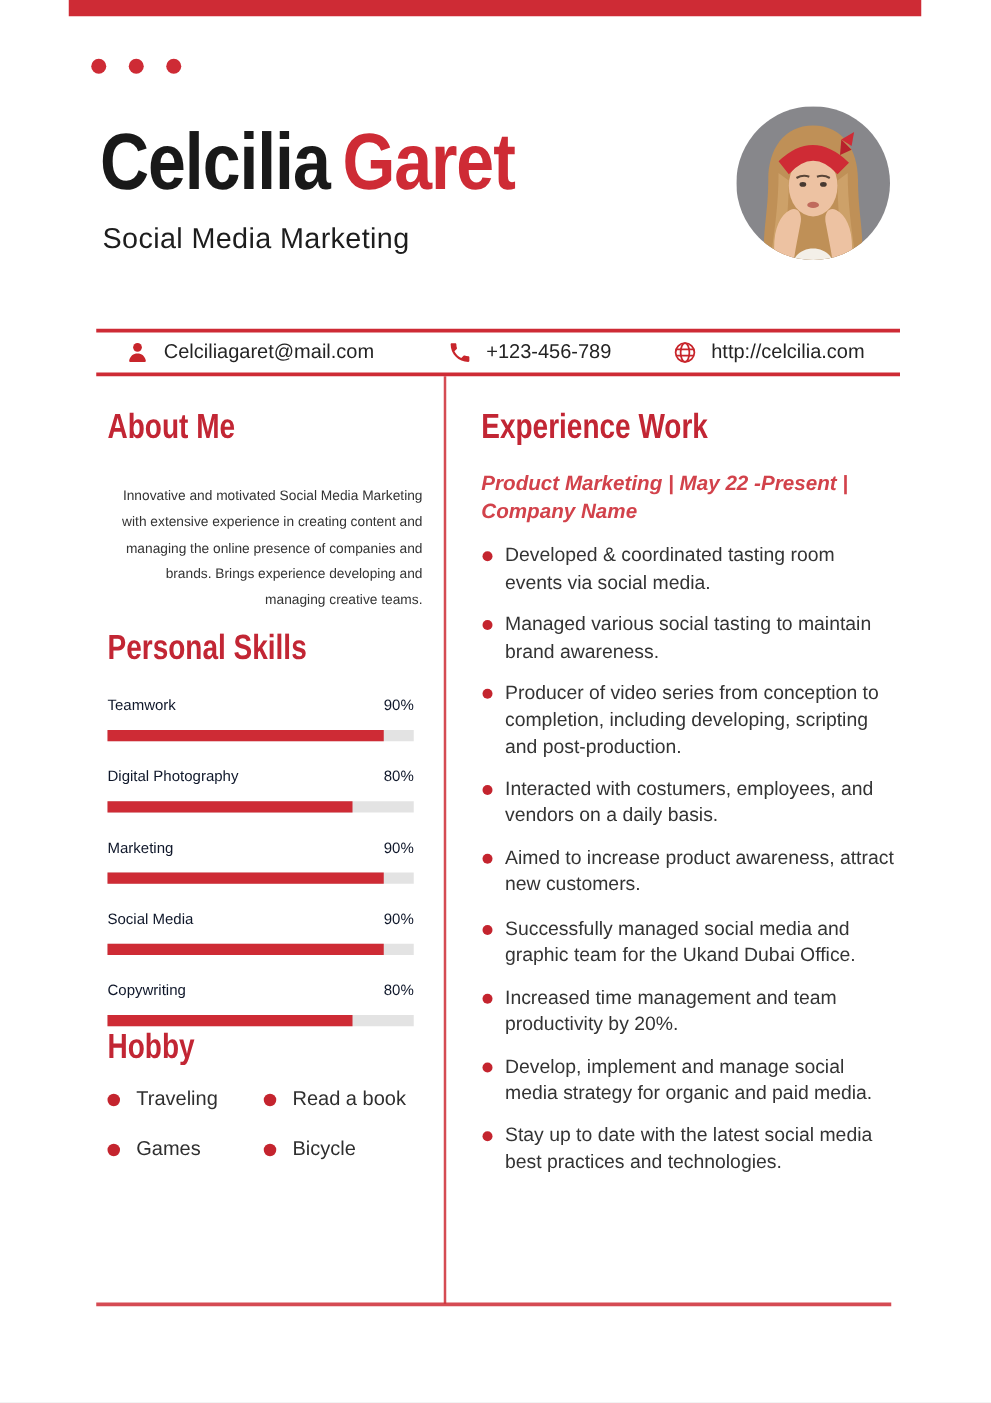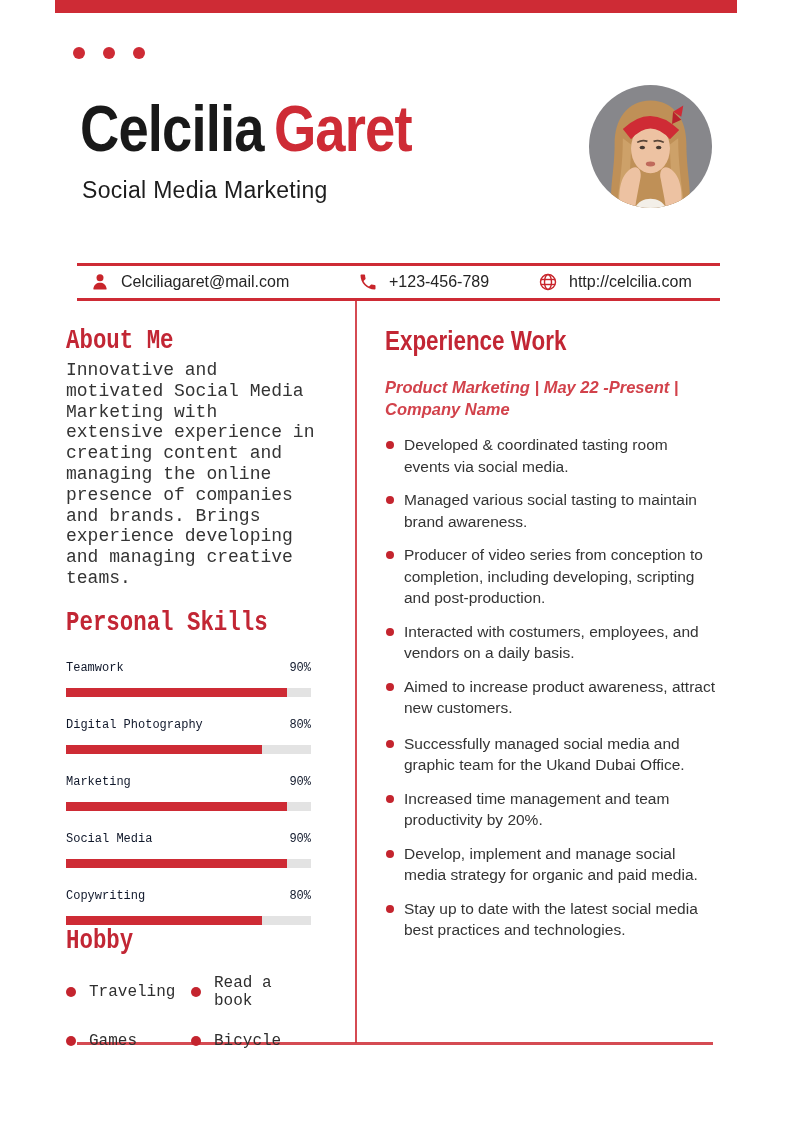--- a/index.html
+++ b/index.html
@@ -18,31 +18,31 @@
         white-space:nowrap;}
   .name .last{color:var(--accent-red);margin-left:12px;}
   .subtitle{position:absolute;left:82px;top:177px;font-size:23px;color:#1d1d1d;letter-spacing:.3px;}
   .photo{position:absolute;left:589px;top:85px;width:123px;height:123px;border-radius:50%;overflow:hidden;}
   .photo svg{display:block;width:100%;height:100%;}
 
   .contact-bar{position:absolute;left:77px;top:263px;width:643px;height:38px;
                border-top:3px solid var(--accent-red);border-bottom:3px solid var(--accent-red);}
   .cgroup{position:absolute;top:0;height:100%;display:flex;align-items:center;gap:11px;
           font-size:16px;color:#242424;}
-  .cg-email{left:13px;text-align:right;} .cg-phone{left:281px;} .cg-web{left:461px;}
+  .cg-email{left:23px;text-align:right;} .cg-phone{left:281px;} .cg-web{left:461px;}
   .cicon{width:20px;height:20px;display:inline-flex;}
 
   .divider-v{position:absolute;left:355px;top:301px;width:2px;height:742px;background:var(--accent-red);opacity:.85;}
   .divider-h{position:absolute;left:77px;top:1042px;width:636px;height:3px;background:var(--accent-red);opacity:.85;}
 
-  .left-col{position:absolute;left:66px;top:325px;width:245px;font-family:Liberation Mono, monospace;}
+  .left-col{position:absolute;left:86px;top:325px;width:245px;}
   .right-col{position:absolute;left:385px;top:325px;width:332px;}
   h2.sec{font-size:28px;font-weight:800;color:var(--heading-red);margin:0;
          transform:scaleX(.8);transform-origin:left top;white-space:nowrap;letter-spacing:0;}
-  .about-text{margin-top:4px;font-size:18px;line-height:20.8px;color:var(--text-dark);width:252px;}
+  .about-text{margin-top:30px;font-size:11px;line-height:20.8px;color:var(--text-dark);width:252px;text-align:right;}
   .skills-title{margin-top:18px;}
   .skill{margin-top:21px;}
   .skill:first-of-type{margin-top:23px;}
   .skill-head{display:flex;justify-content:space-between;font-size:12px;color:#0f172a;height:20px;}
   .skill-bar{margin-top:7px;height:9px;background:var(--track-gray);}
   .skill-fill{height:100%;background:var(--accent-red);}
   .hobby-title{margin-top:25px;}
   .hobby-grid{display:grid;grid-template-columns:125px 1fr;row-gap:22px;margin-top:18px;}
   .hobby-item{display:flex;align-items:center;gap:13px;font-size:16px;color:#2f2f2f;}
   .hdot{width:10px;height:10px;border-radius:50%;background:#c4242e;flex:0 0 auto;}

